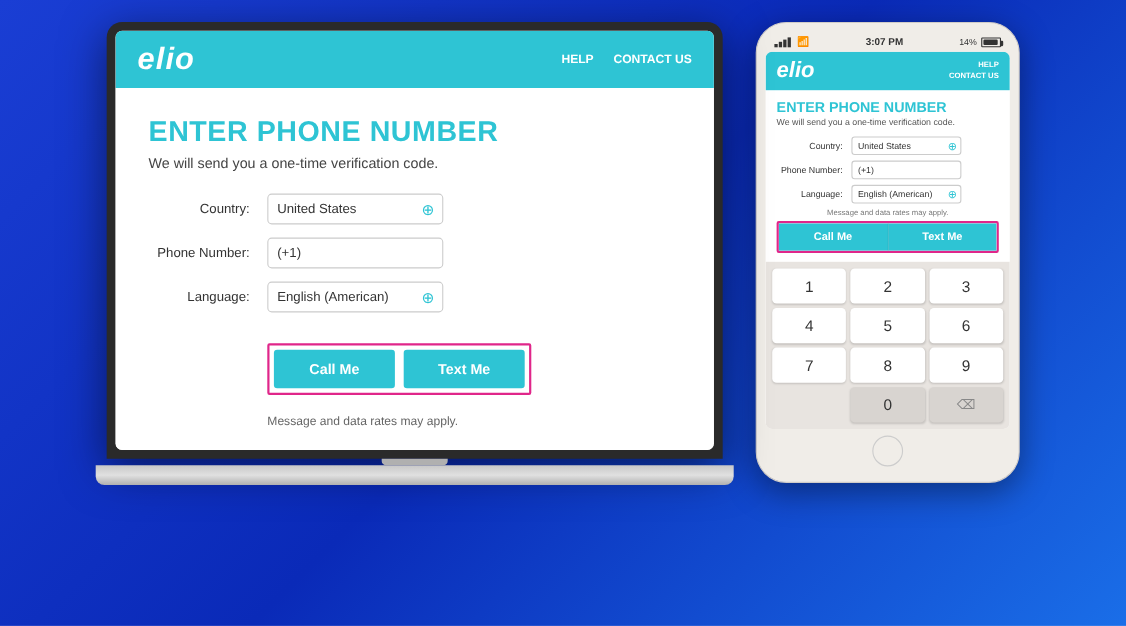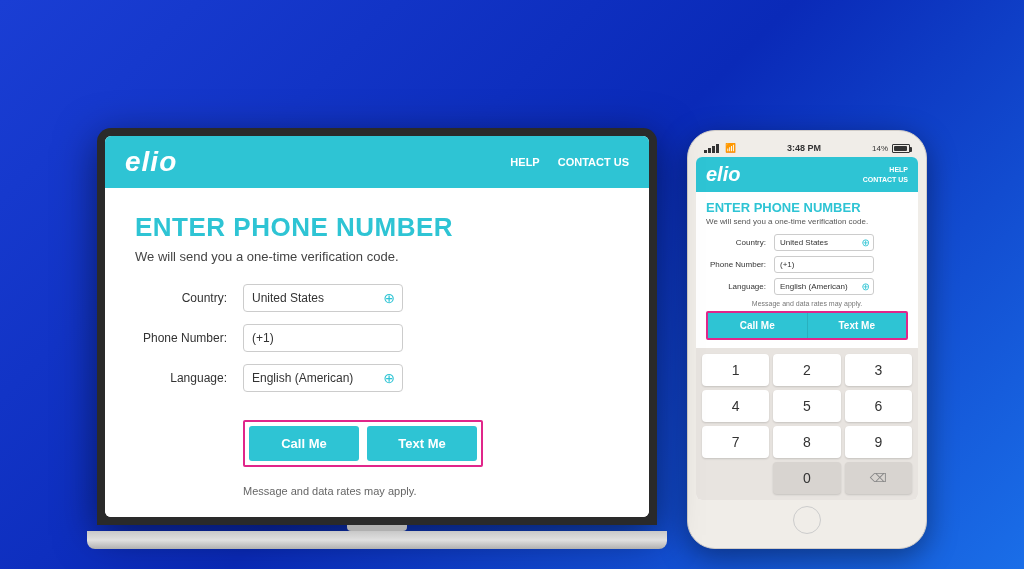--- a/index.html
+++ b/index.html
@@ -9,21 +9,21 @@
       background: linear-gradient(135deg, #1a3ed4 0%, #0a2ab8 50%, #1a6ee8 100%);
       display: flex;
       align-items: center;
       justify-content: center;
       font-family: Arial, Helvetica, sans-serif;
       overflow: hidden;
     }
 
     .scene {
       display: flex;
-      align-items: flex-end;
+      align-items: flex-start;
       justify-content: center;
       gap: 30px;
       width: 100%;
       height: 100%;
       padding: 20px 40px;
     }
 
     
     .laptop-wrapper {
       position: relative;
@@ -414,21 +414,21 @@
       <div class="phone-status-bar">
         <div class="status-left">
           <div class="status-signal">
             <div class="signal-bar" style="height:3px;"></div>
             <div class="signal-bar" style="height:5px;"></div>
             <div class="signal-bar" style="height:7px;"></div>
             <div class="signal-bar" style="height:9px;"></div>
           </div>
           <span style="margin-left:3px; font-size:9px;">📶</span>
         </div>
-        <span style="font-size:9px; font-weight: bold;">3:48 PM</span>
+        <span style="font-size:9px; font-weight: bold;">3:07 PM</span>
         <div class="status-right">
           <span style="font-size:8px;">14%</span>
           <div class="battery-icon">
             <div class="battery-fill"></div>
           </div>
         </div>
       </div>
 
       <div class="phone-screen">
 

